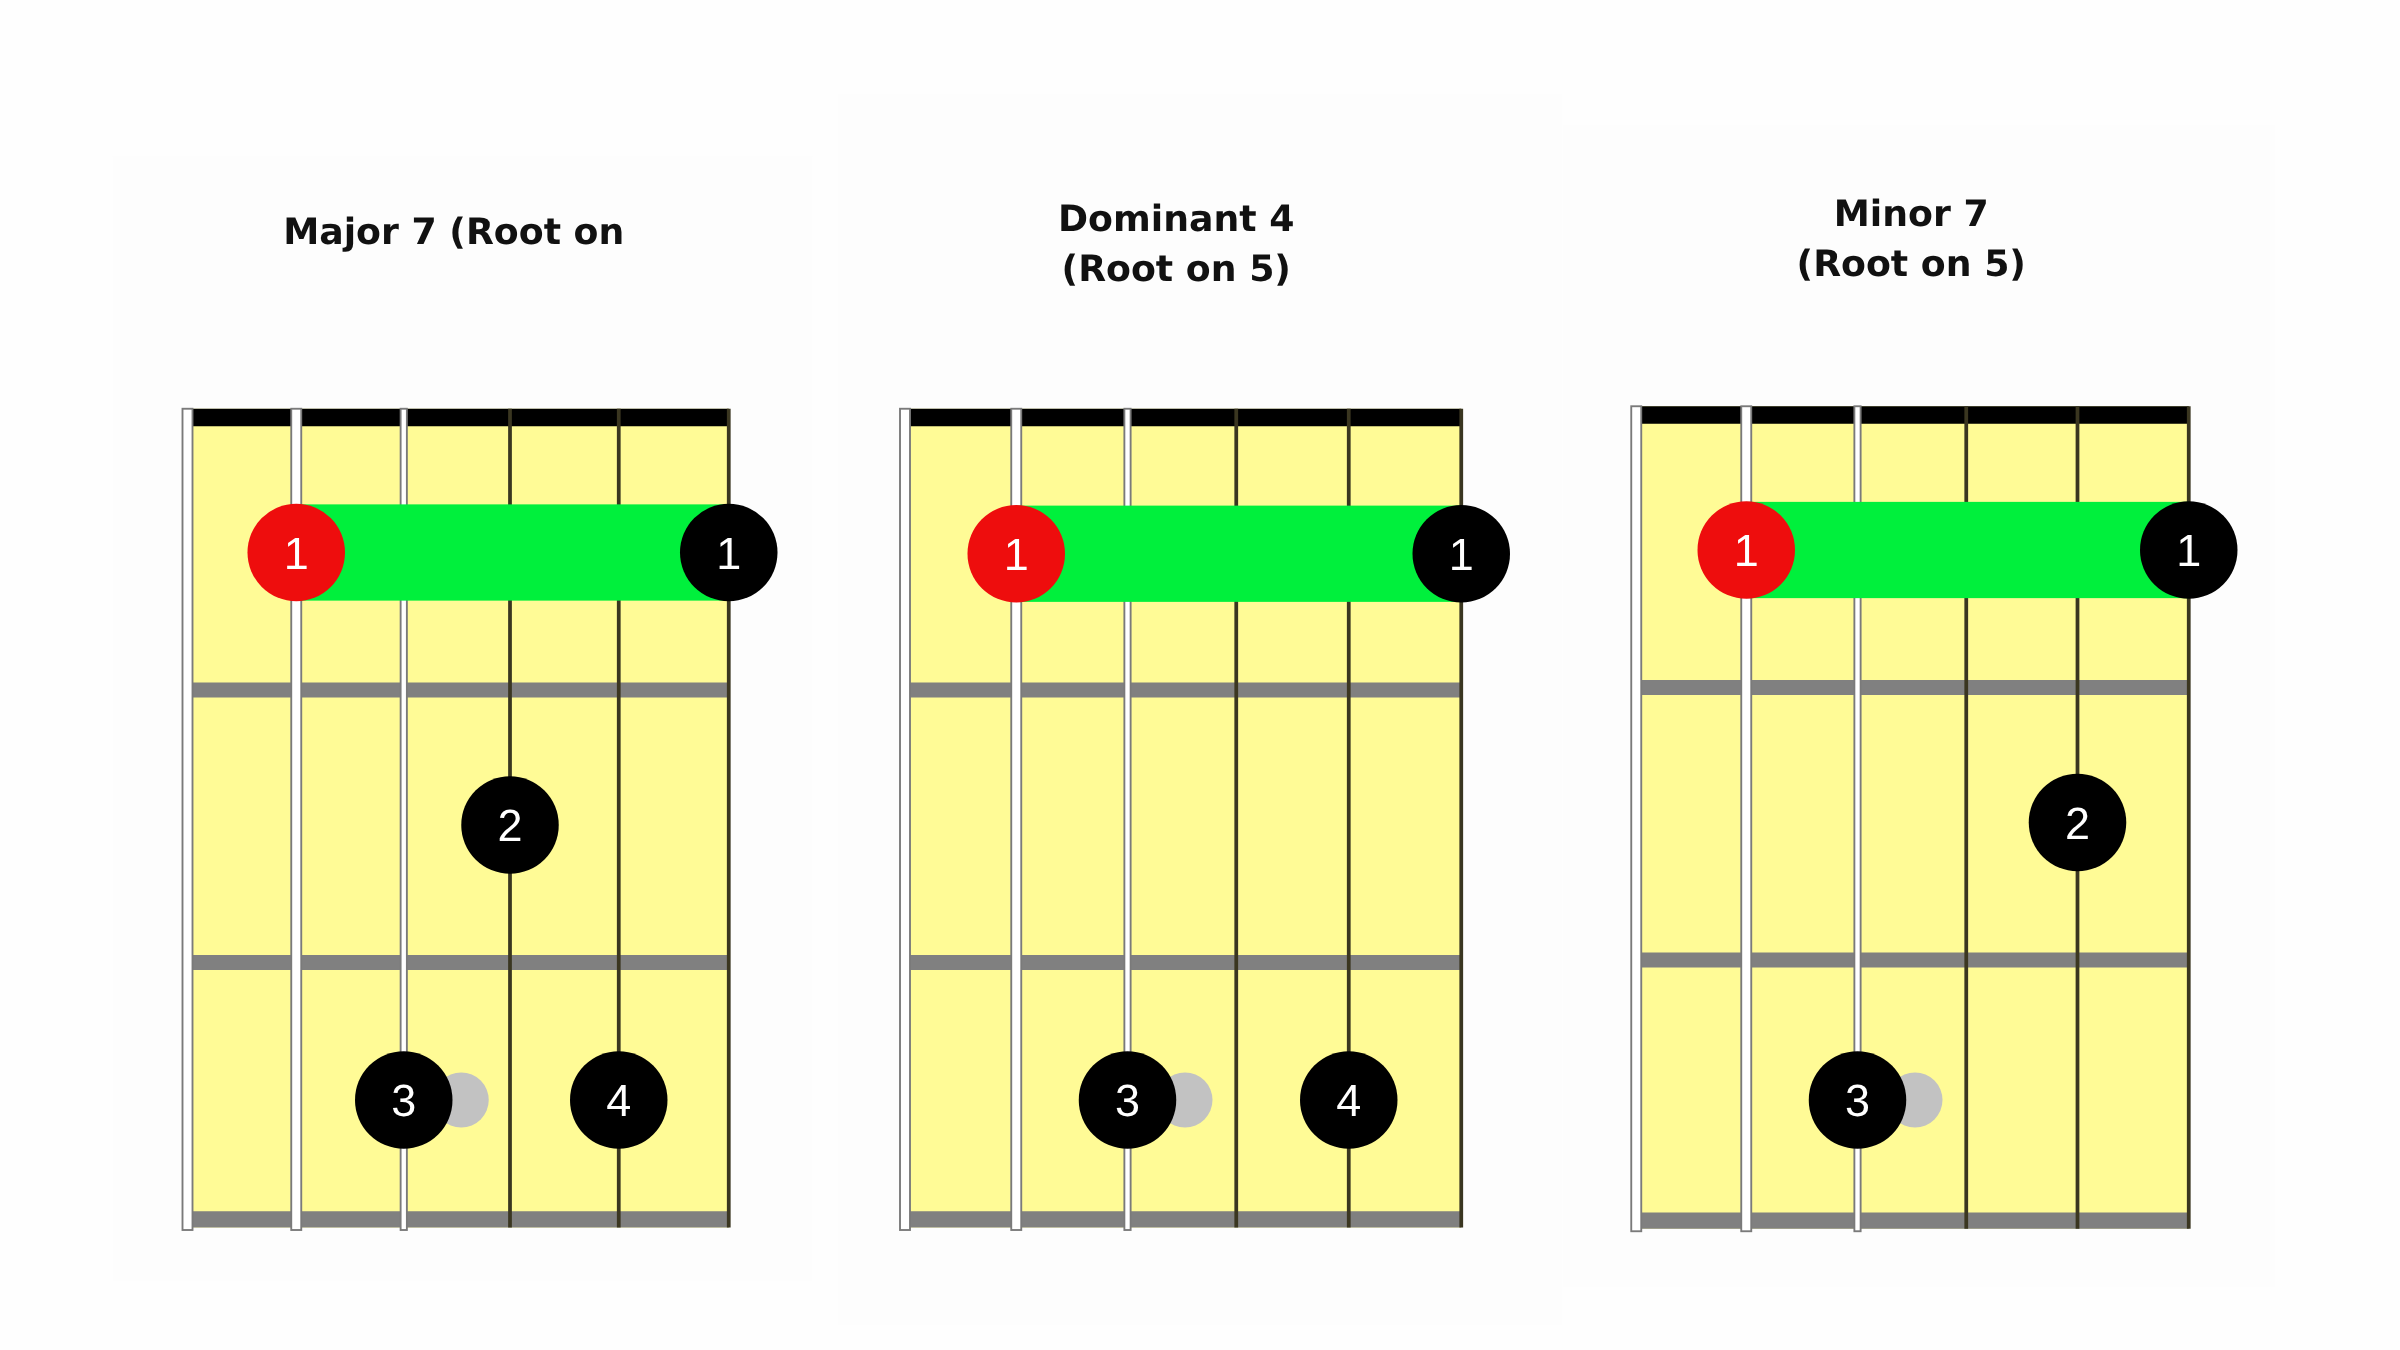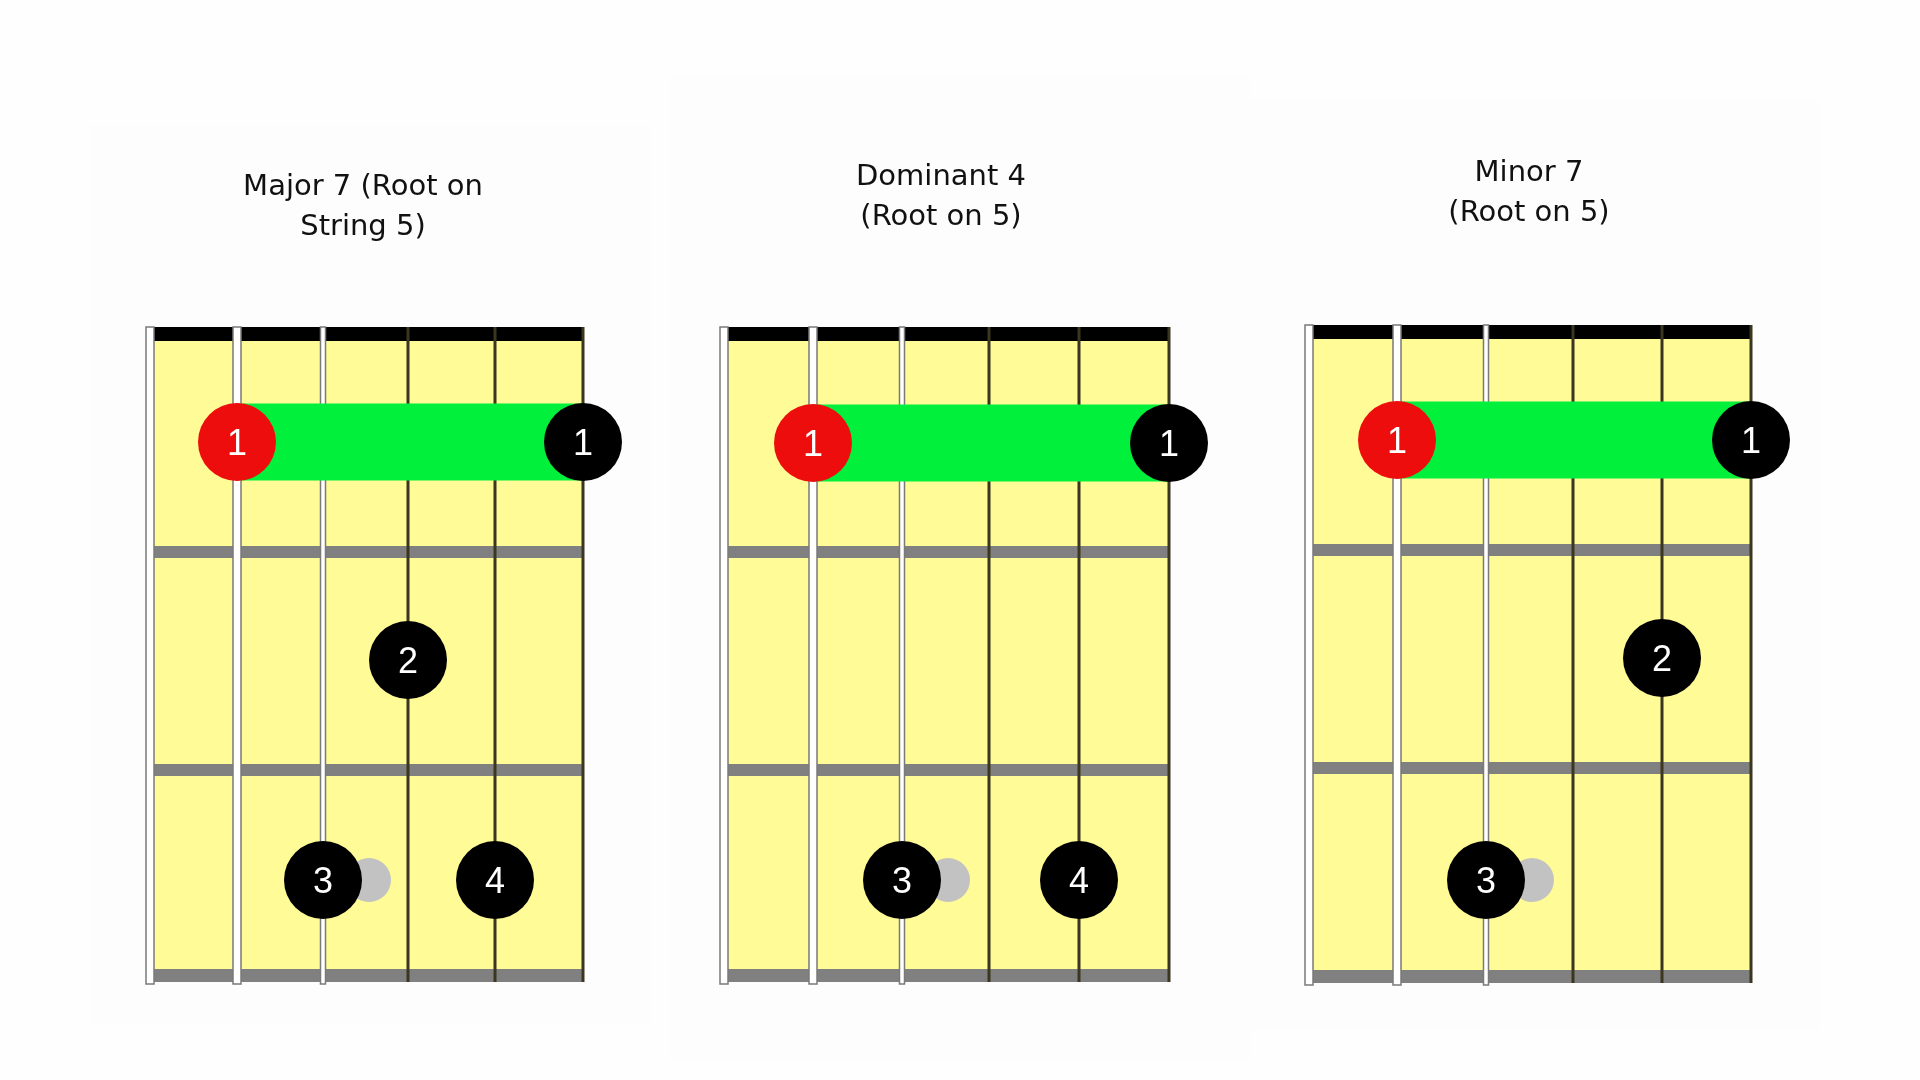--- a/index.html
+++ b/index.html
@@ -10,21 +10,21 @@
     position: relative;
   }
   .panel {
     position: absolute;
     background: #fdfdfd;
   }
   .title {
     position: absolute;
     text-align: center;
     font-family: "DejaVu Sans", sans-serif;
-    font-weight: normal;
+    font-weight: bold;
     font-size: 29px;
     line-height: 40px;
     color: #111;
     white-space: nowrap;
   }
   .title span { display: block; }
   svg.board-layer {
     position: absolute; left: 0; top: 0;
     width: 1920px; height: 1080px;
   }
@@ -36,21 +36,20 @@
 </style>
 </head>
 <body>
 
 <div class="panel" style="left:90px;top:125px;width:560px;height:900px;"></div>
 <div class="panel" style="left:670px;top:75px;width:580px;height:985px;"></div>
 <div class="panel" style="left:1250px;top:100px;width:570px;height:930px;"></div>
 
 <div class="title" id="title-0" style="left: 163px; width: 400px; top: 165px;">
   <span>Major 7 (Root on</span>
-  <span>String 5)</span>
 </div>
 <div class="title" id="title-1" style="left: 741px; width: 400px; top: 155px;">
   <span>Dominant 4</span>
   <span>(Root on 5)</span>
 </div>
 <div class="title" id="title-2" style="left: 1329px; width: 400px; top: 151px;">
   <span>Minor 7</span>
   <span>(Root on 5)</span>
 </div>
 

